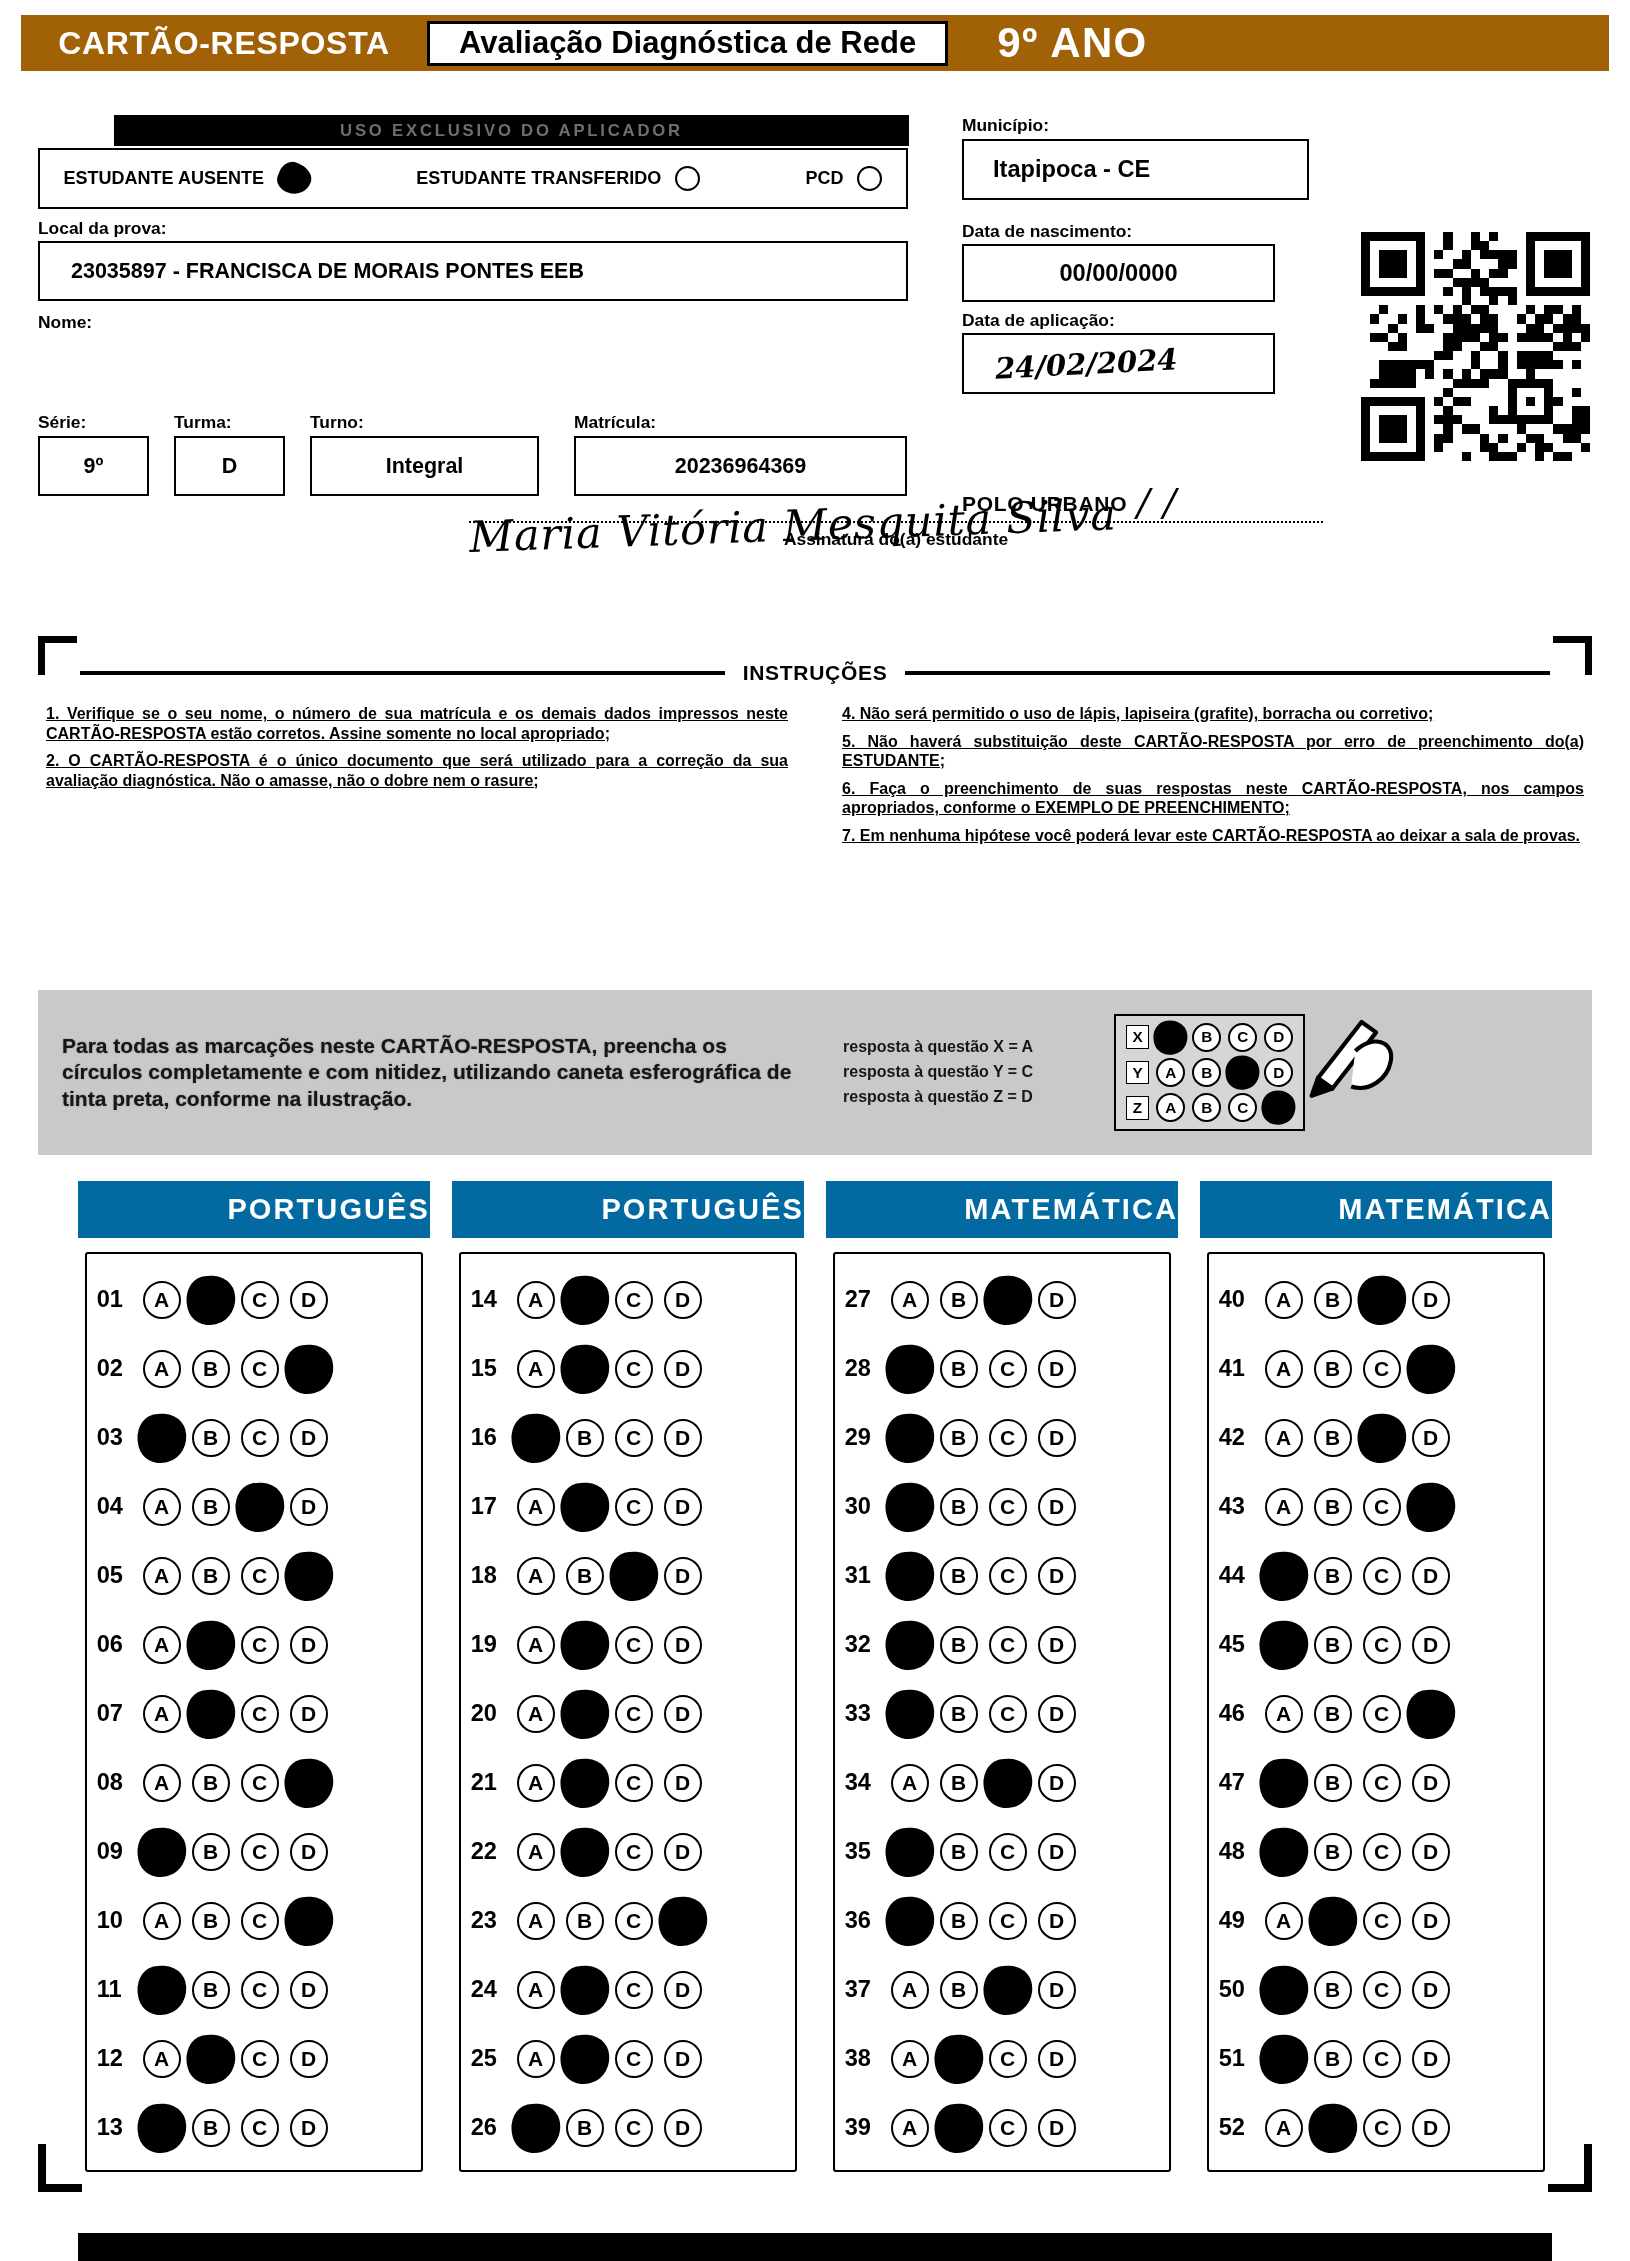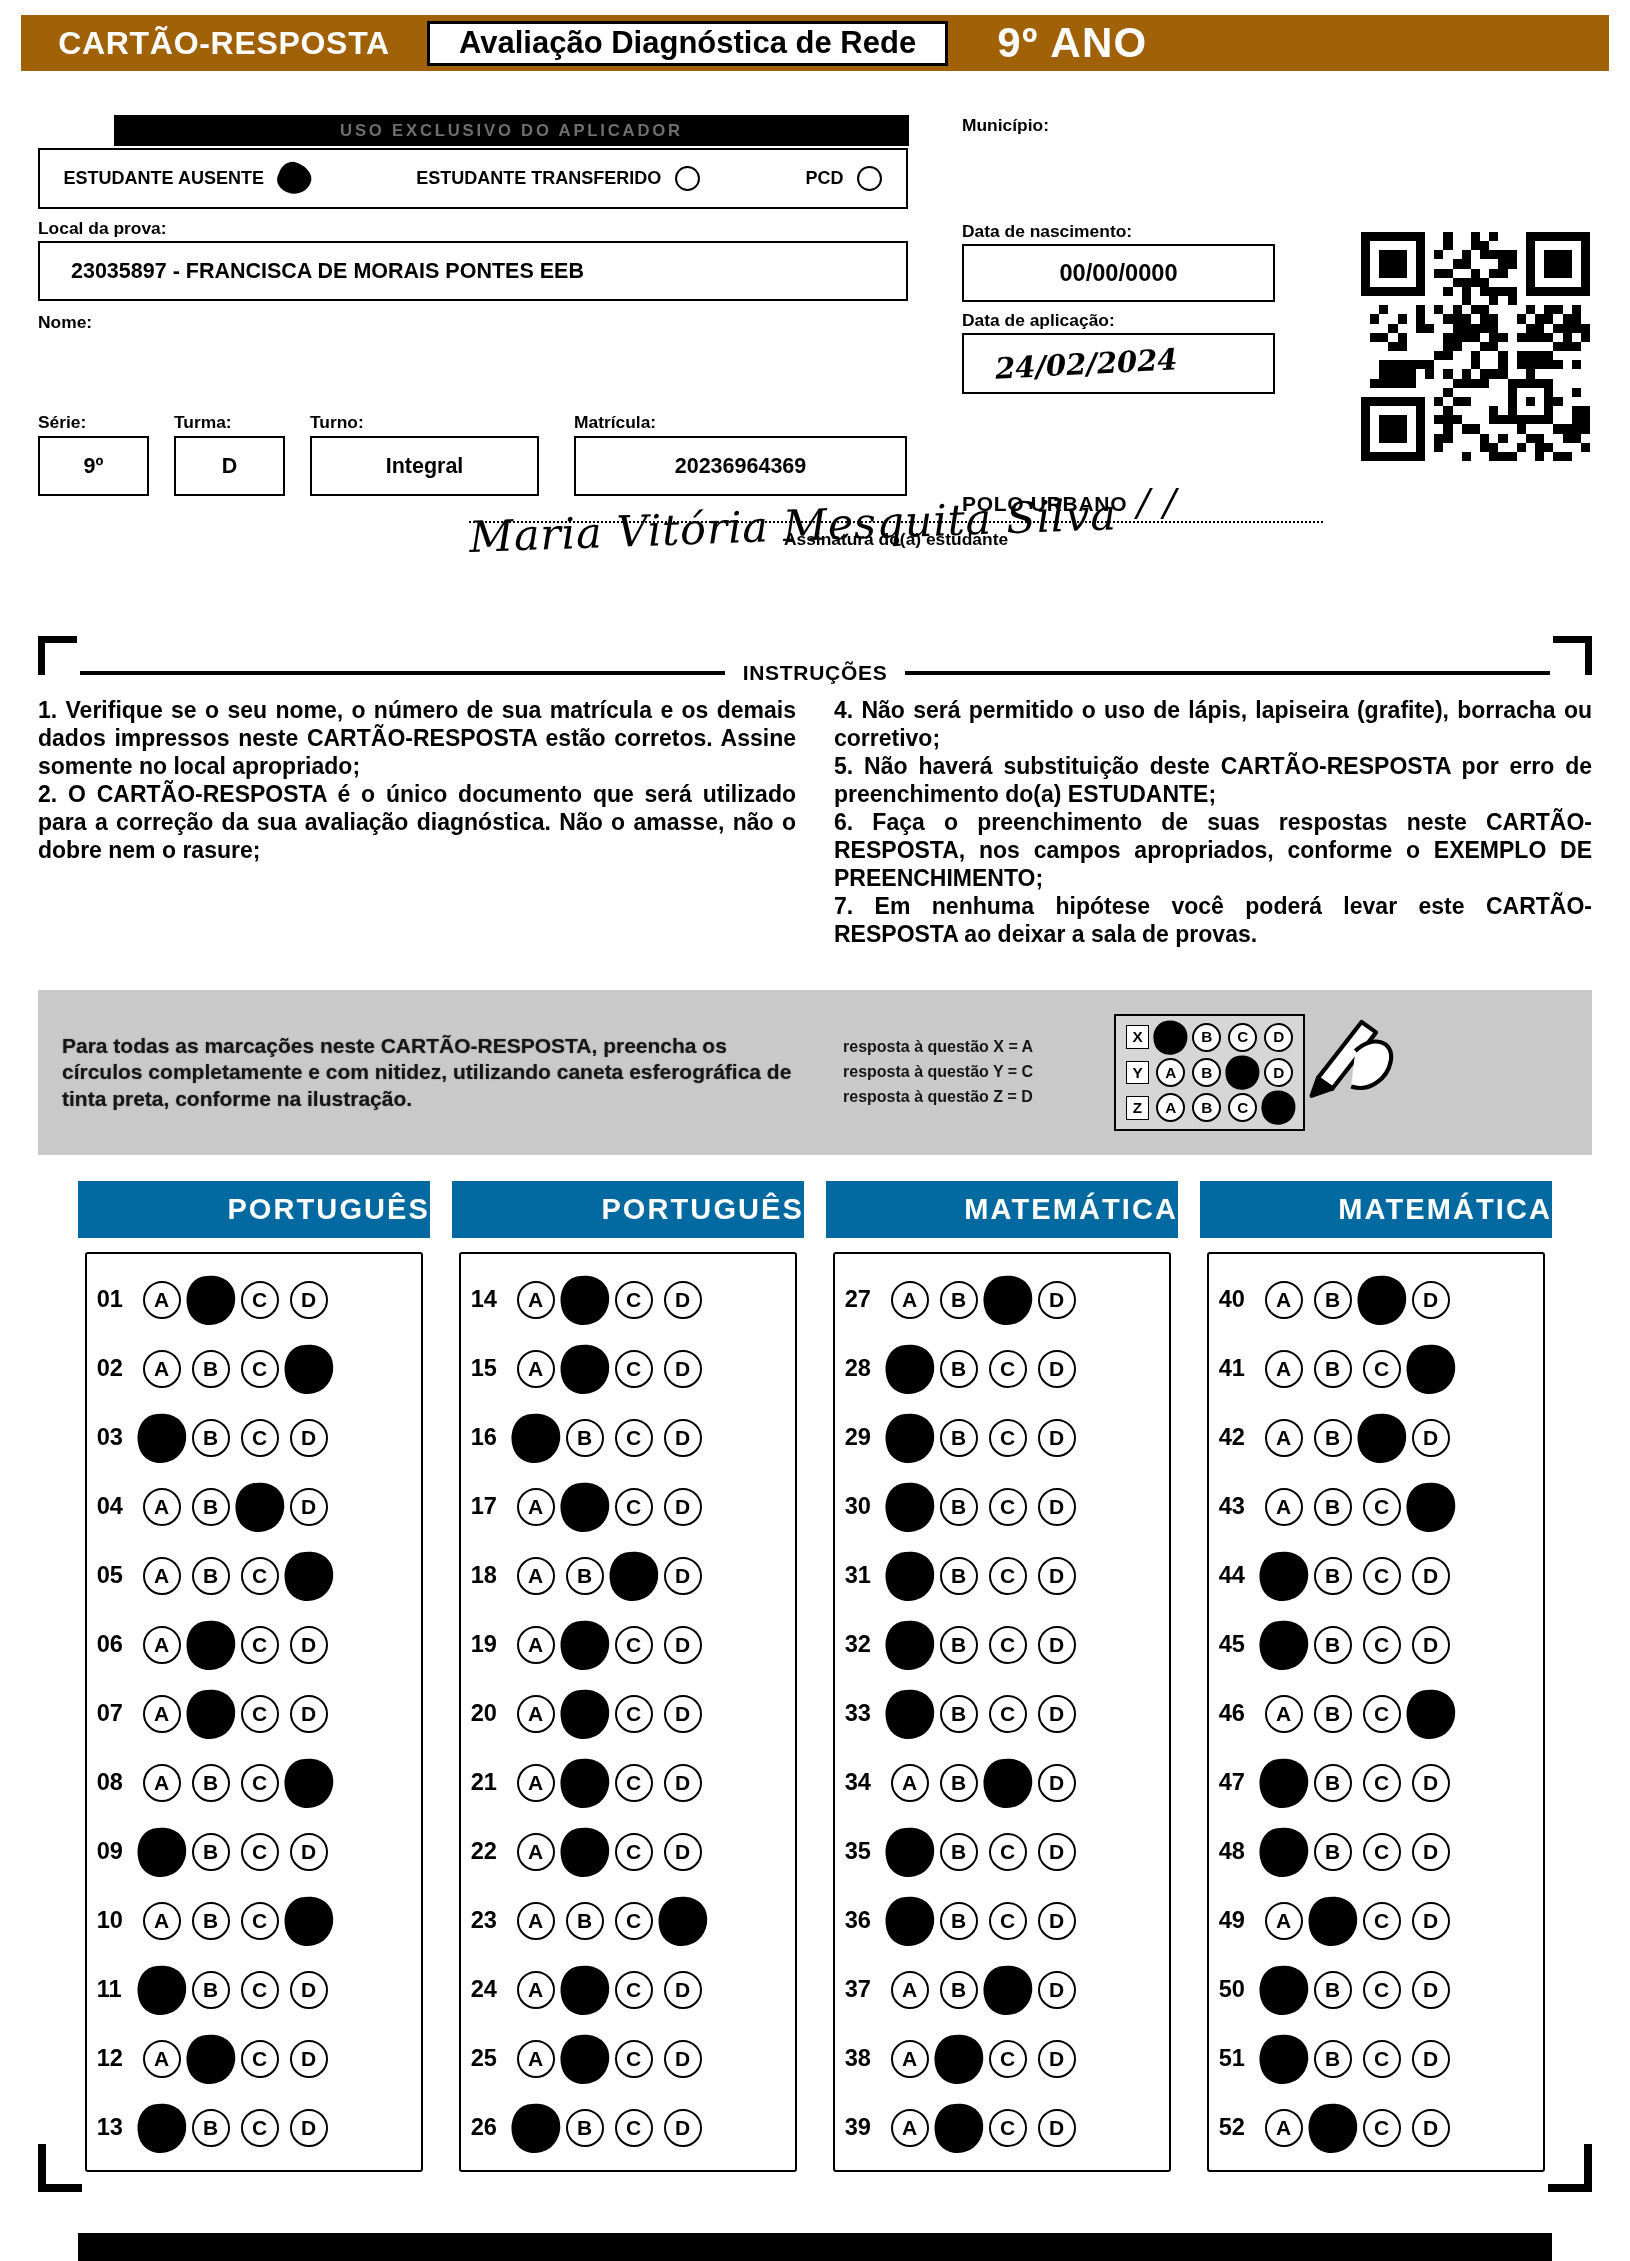--- a/index.html
+++ b/index.html
@@ -42,21 +42,21 @@
   
   .instructions{position:absolute;left:38px;right:38px;top:636px;height:344px;}
   .corner{position:absolute;width:32px;height:32px;}
   .corner.tl{left:0;top:0;border-left:7px solid #000;border-top:7px solid #000;}
   .corner.tr{right:0;top:0;border-right:7px solid #000;border-top:7px solid #000;}
   .instr-title-row{position:absolute;left:42px;right:42px;top:25px;display:flex;align-items:center;gap:18px;}
   .instr-line{flex:1;height:3.5px;background:#000;}
   .instr-title{font-size:21px;font-weight:bold;letter-spacing:0.7px;}
   .instr-cols{position:absolute;left:0;right:0;top:60px;display:flex;gap:38px;}
   .instr-col{flex:1;}
-  .instr-col p{margin:0;font-size:23px;line-height:1.22;text-align:justify;font-weight:bold;}
+  .instr-col p{margin:8px;font-size:16px;line-height:1.22;text-align:justify;font-weight:bold;text-decoration:underline;}
 
   
   .example-box{position:absolute;left:38px;right:38px;top:990px;height:165px;background:#c9c9c9;
       display:flex;align-items:center;padding:0 24px;box-sizing:border-box;gap:31px;}
   .ex-text{width:750px;font-size:21px;font-weight:bold;color:#161616;line-height:1.25;text-shadow:0 0 1.4px rgba(0,0,0,.5);}
   .ex-legend{width:240px;font-size:16px;font-weight:bold;line-height:1.55;color:#161616;}
   .ex-grid-wrap{position:relative;display:flex;align-items:center;}
   .ex-grid{border:2.1px solid #000;background:#d6d6d6;padding:7px 9.7px;display:flex;flex-direction:column;gap:6.3px;}
   .ex-row{display:flex;align-items:center;gap:7px;}
   .ex-label{width:23.6px;height:23.6px;border:1.4px solid #000;display:flex;align-items:center;justify-content:center;
@@ -126,20 +126,21 @@
     <div class="flabel" style="left:136px;top:297px">Turma:</div>
     <div class="fbox center" style="left:136px;top:321px;width:111px;height:60px">D</div>
 
     <div class="flabel" style="left:272px;top:297px">Turno:</div>
     <div class="fbox center" style="left:272px;top:321px;width:229px;height:60px">Integral</div>
 
     <div class="flabel" style="left:536px;top:297px">Matrícula:</div>
     <div class="fbox center" style="left:536px;top:321px;width:333px;height:60px">20236964369</div>
 
     <div class="flabel" style="left:924px;top:0">Município:</div>
+    <div class="fbox" style="left:924px;top:23.6px;width:347px;height:61px;padding-left:29px;font-size:23.6px">Itapipoca - CE</div>
 
     <div class="flabel" style="left:924px;top:106px">Data de nascimento:</div>
     <div class="fbox center" style="left:924px;top:129px;width:313px;height:58px;font-size:23.6px">00/00/0000</div>
 
     <div class="flabel" style="left:924px;top:195px">Data de aplicação:</div>
     <div class="fbox" style="left:924px;top:218px;width:313px;height:61px">
       <span class="handwriting-date">24/02/2024</span>
     </div>
 
     <div class="polo">

